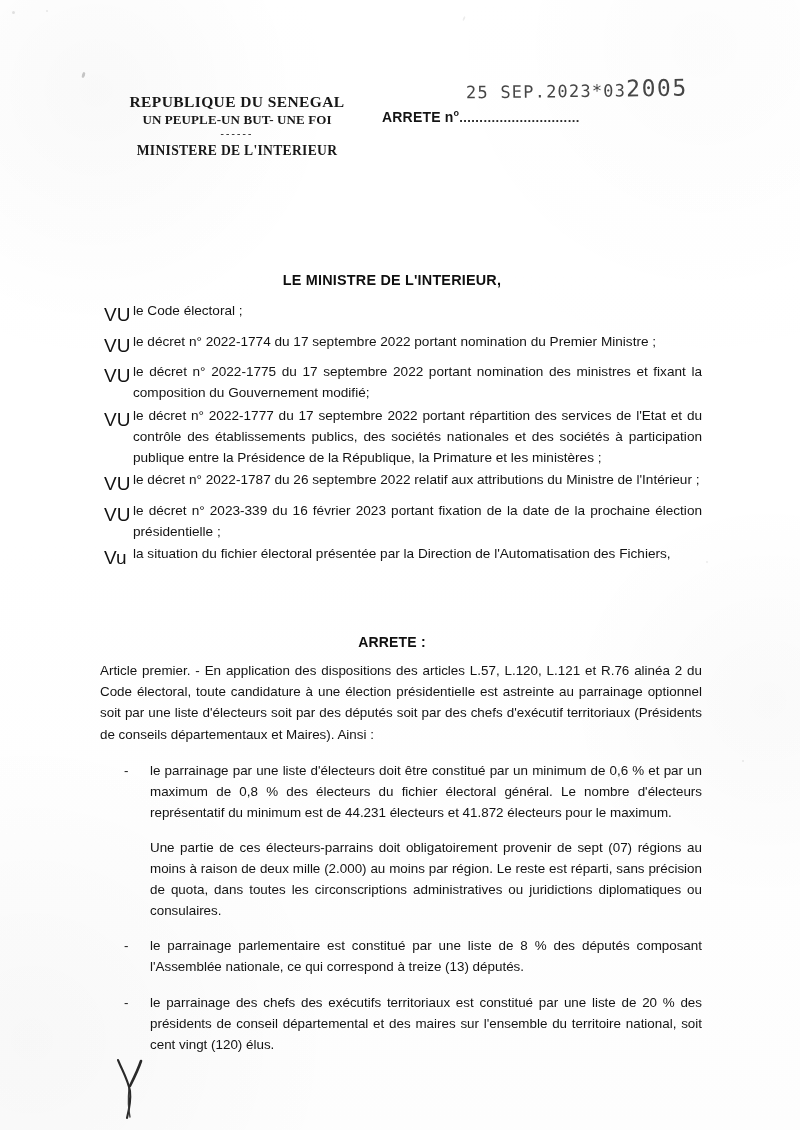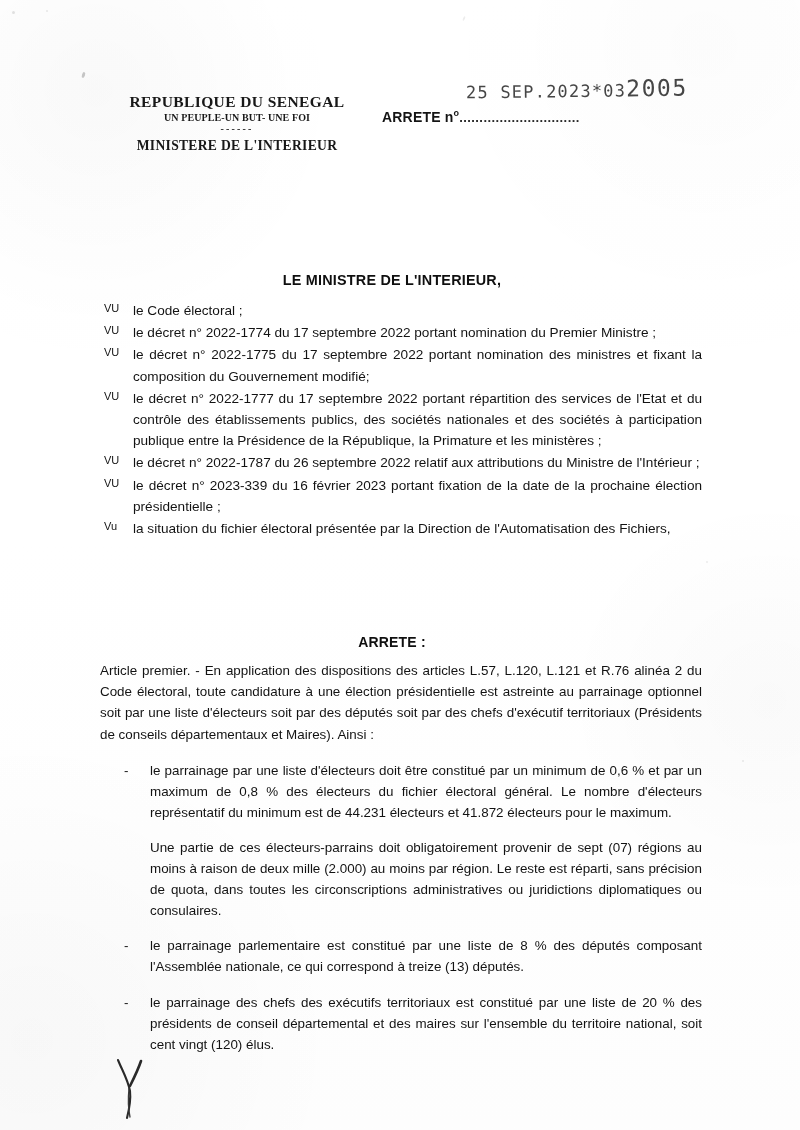--- a/index.html
+++ b/index.html
@@ -45,21 +45,21 @@
     color: #1a1a1a;
   }
   .lh-country {
     font-size: 15.5px;
     font-weight: bold;
     letter-spacing: 0.4px;
     line-height: 1.08;
     white-space: nowrap;
   }
   .lh-motto {
-    font-size: 10px;
+    font-size: 13px;
     font-weight: bold;
     letter-spacing: 0.1px;
     margin-top: 1px;
     white-space: nowrap;
   }
   .lh-sep {
     font-size: 10px;
     font-weight: bold;
     letter-spacing: 2.2px;
     margin-top: 1px;
@@ -149,21 +149,21 @@
     display: flex;
     align-items: flex-start;
     font-size: 13.6px;
     line-height: 1.56;
     margin-bottom: 1px;
     color: #151515;
   }
   .vu-tag {
     flex: 0 0 auto;
     min-width: 27px;
-    font-size: 11px;
+    font-size: 19px;
     color: #151515;
   }
   .vu-text {
     flex: 1 1 auto;
     text-align: justify;
     text-justify: inter-word;
     padding-left: 2px;
   }
 
   

